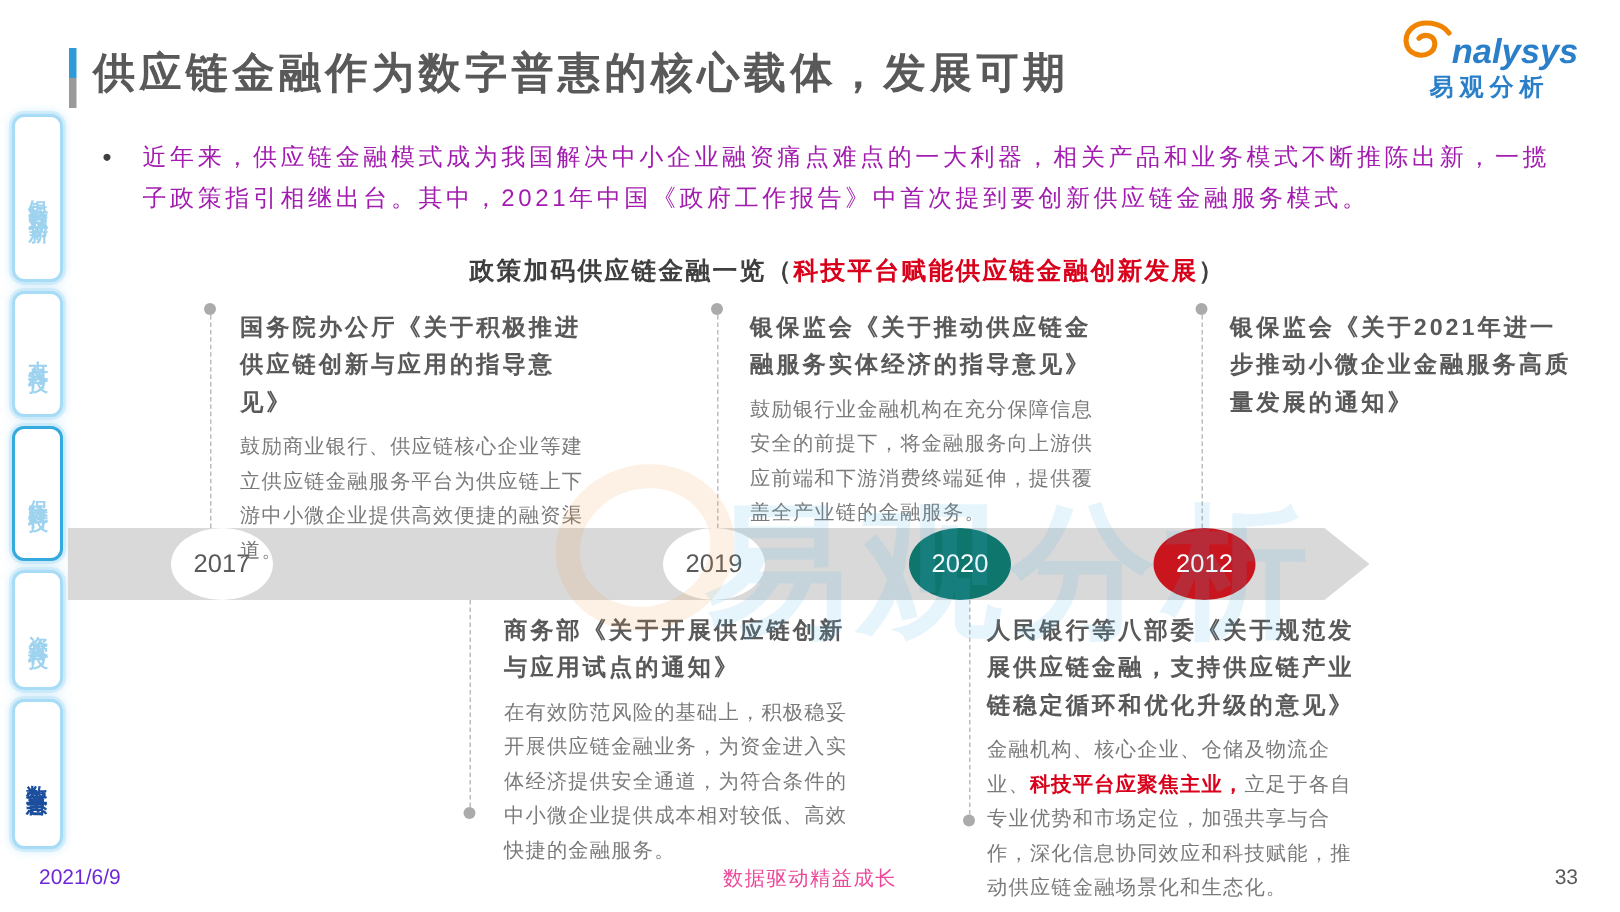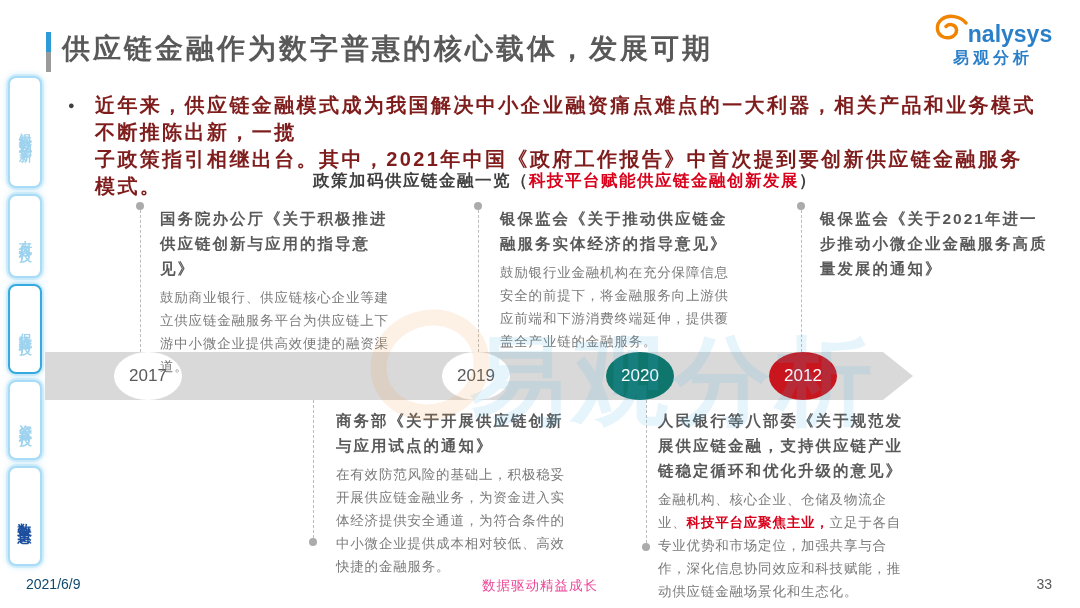--- a/index.html
+++ b/index.html
@@ -23,27 +23,27 @@
   .t1{height:112px;} .t2{height:84px;} .t3{height:90px;} .t4{height:80px;} .t5{height:100px;}
 
   
   .title-accent { position:absolute; left:46px; top:32px; width:5px; height:40px;
     background:linear-gradient(#2e9bd6 0 50%, #9a9a9a 50% 100%); }
   .page-title { position:absolute; left:62px; top:30px; font-size:28px; font-weight:bold;
     color:#595959; letter-spacing:3px; white-space:nowrap; }
 
   .logo { position:absolute; right:12px; top:16px; width:150px; text-align:center; }
   .logo-row { display:flex; align-items:flex-end; justify-content:center; height:30px; }
-  .logo-latin { color:#2a7fc9; font-size:23px; font-weight:bold; letter-spacing:0; line-height:24px; }
+  .logo-latin { color:#2a7fc9; font-size:23px; font-weight:bold; letter-spacing:0; line-height:24px;font-style:italic; }
   .logo-cn { color:#2a7fc9; font-size:16px; font-weight:bold; letter-spacing:4px; margin-top:2px; }
 
   
   .intro-bullet { position:absolute; left:68px; top:99px; font-size:11px; color:#3f3f3f; }
-  .intro-text { position:absolute; left:95px; top:92px; width:950px; font-size:20px; color:#7f1d1d;
-    line-height:27px; letter-spacing:2.4px; white-space:pre-line;font-weight:bold; }
+  .intro-text { position:absolute; left:95px; top:92px; width:950px; font-size:16px; color:#a21caf;
+    line-height:27px; letter-spacing:2.4px; white-space:pre-line; }
 
   
   .section-heading { position:absolute; left:50px; right:0; top:170px; text-align:center;
     font-size:16.5px; font-weight:bold; color:#3f3f3f; letter-spacing:1.5px; }
   .section-heading .red { color:#d9001b; }
 
   
   .tl-band { position:absolute; left:45px; top:352px; width:868px; height:48px; background:#d9d9d9;
     clip-path:polygon(0 0, 838px 0, 100% 50%, 838px 100%, 0 100%); }
   .year { position:absolute; top:352px; width:68px; height:48px; border-radius:50%;
@@ -76,21 +76,21 @@
   .ev2020{left:658px; top:408px; width:250px;}
 
   
   .watermark { position:absolute; left:350px; top:290px; z-index:5; pointer-events:none; }
   .wm-ring { position:absolute; left:20px; top:20px; width:120px; height:110px; border-radius:50%;
     border:16px solid rgba(242,153,74,.14); transform:rotate(-18deg); }
   .wm-text { position:absolute; left:120px; top:28px; font-size:96px; font-weight:bold;
     color:rgba(80,175,225,.14); letter-spacing:6px; white-space:nowrap; }
 
   
-  .footer-date { position:absolute; left:26px; top:576px; font-size:14px; color:#0c4a6e; }
+  .footer-date { position:absolute; left:26px; top:576px; font-size:14px; color:#6d28d9; }
   .footer-tagline { position:absolute; left:0; right:0; top:577px; text-align:center; font-size:13.5px; color:#ec4899; letter-spacing:1px; }
   .footer-page { position:absolute; right:28px; top:576px; font-size:14px; color:#595959; }
 </style>
 </head>
 <body>
 
 <div class="slide">
 
   <div class="sidebar">
     <div class="side-tab t1">银行数字创新</div>

